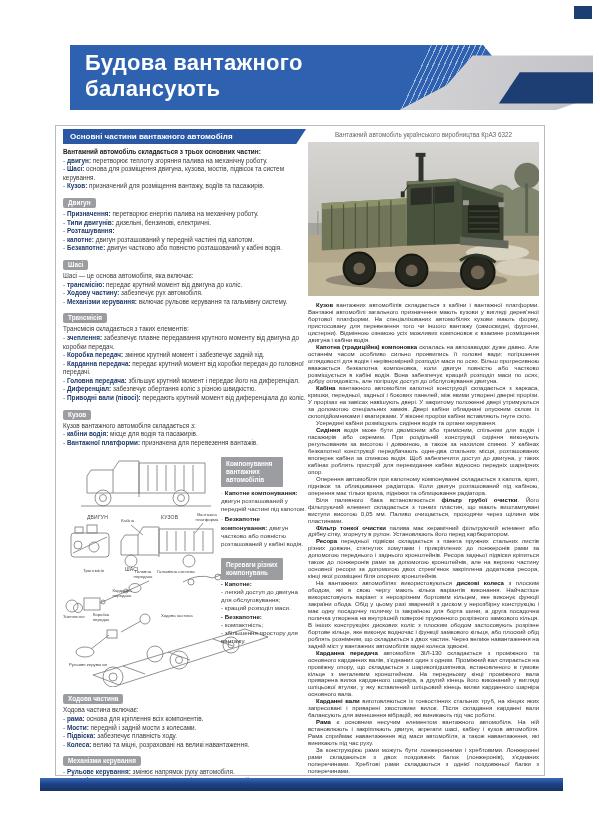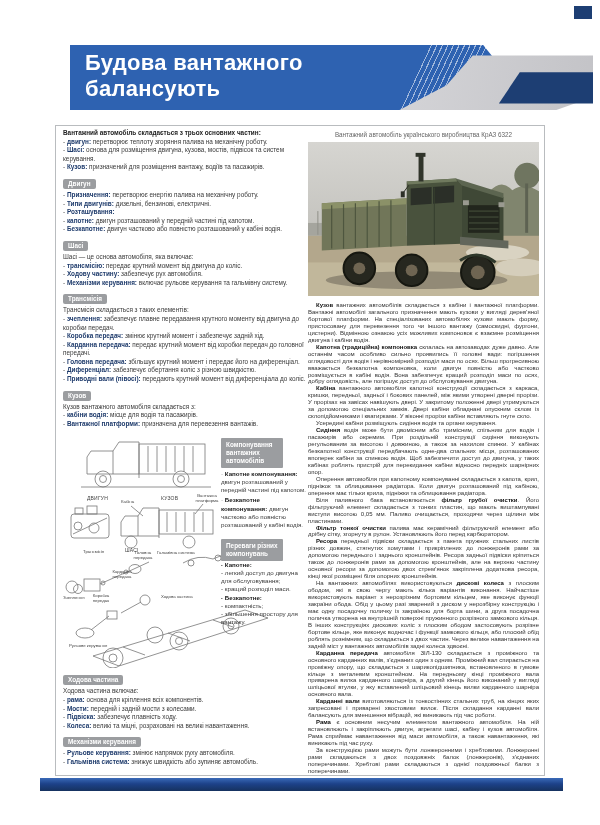--- a/index.html
+++ b/index.html
@@ -75,20 +75,23 @@
   <div class="hdr-navy"></div>
   <div class="hdr-title">
     <div>Будова вантажного</div>
     <div>балансують</div>
   </div>
 </div>
 
 <div class="box">
 
   <div class="lcol">
+    <div class="intro-bar">
+      <span>Основні частини вантажного автомобіля</span>
+    </div>
     <p class="intro-lead">Вантажний автомобіль складається з трьох основних частин:</p>
     <div>
         <p class="li-item"><b>двигун:</b> перетворює теплоту згоряння палива на механічну роботу.</p>
         <p class="li-item"><b>Шасі:</b> основа для розміщення двигуна, кузова, мостів, підвісок та систем керування.</p>
         <p class="li-item"><b>Кузов:</b> призначений для розміщення вантажу, водіїв та пасажирів.</p>
       </div>
 
     <div>
         <div class="sec"><div class="badge">Двигун</div><p class="li-item"><b>Призначення:</b> перетворює енергію палива на механічну роботу.</p><p class="li-item"><b>Типи двигунів:</b> дизельні, бензинові, електричні.</p><p class="li-item"><b>Розташування:</b></p><p class="li-item"><b>капотне:</b> двигун розташований у передній частині під капотом.</p><p class="li-item"><b>Безкапотне:</b> двигун частково або повністю розташований у кабіні водія.</p></div>
         <div class="sec"><div class="badge">Шасі</div><p class="sec-lead">Шасі — це основа автомобіля, яка включає:</p><p class="li-item"><b>трансмісію:</b> передає крутний момент від двигуна до коліс.</p><p class="li-item"><b>Ходову частину:</b> забезпечує рух автомобіля.</p><p class="li-item"><b>Механізми керування:</b> включає рульове керування та гальмівну систему.</p></div>

